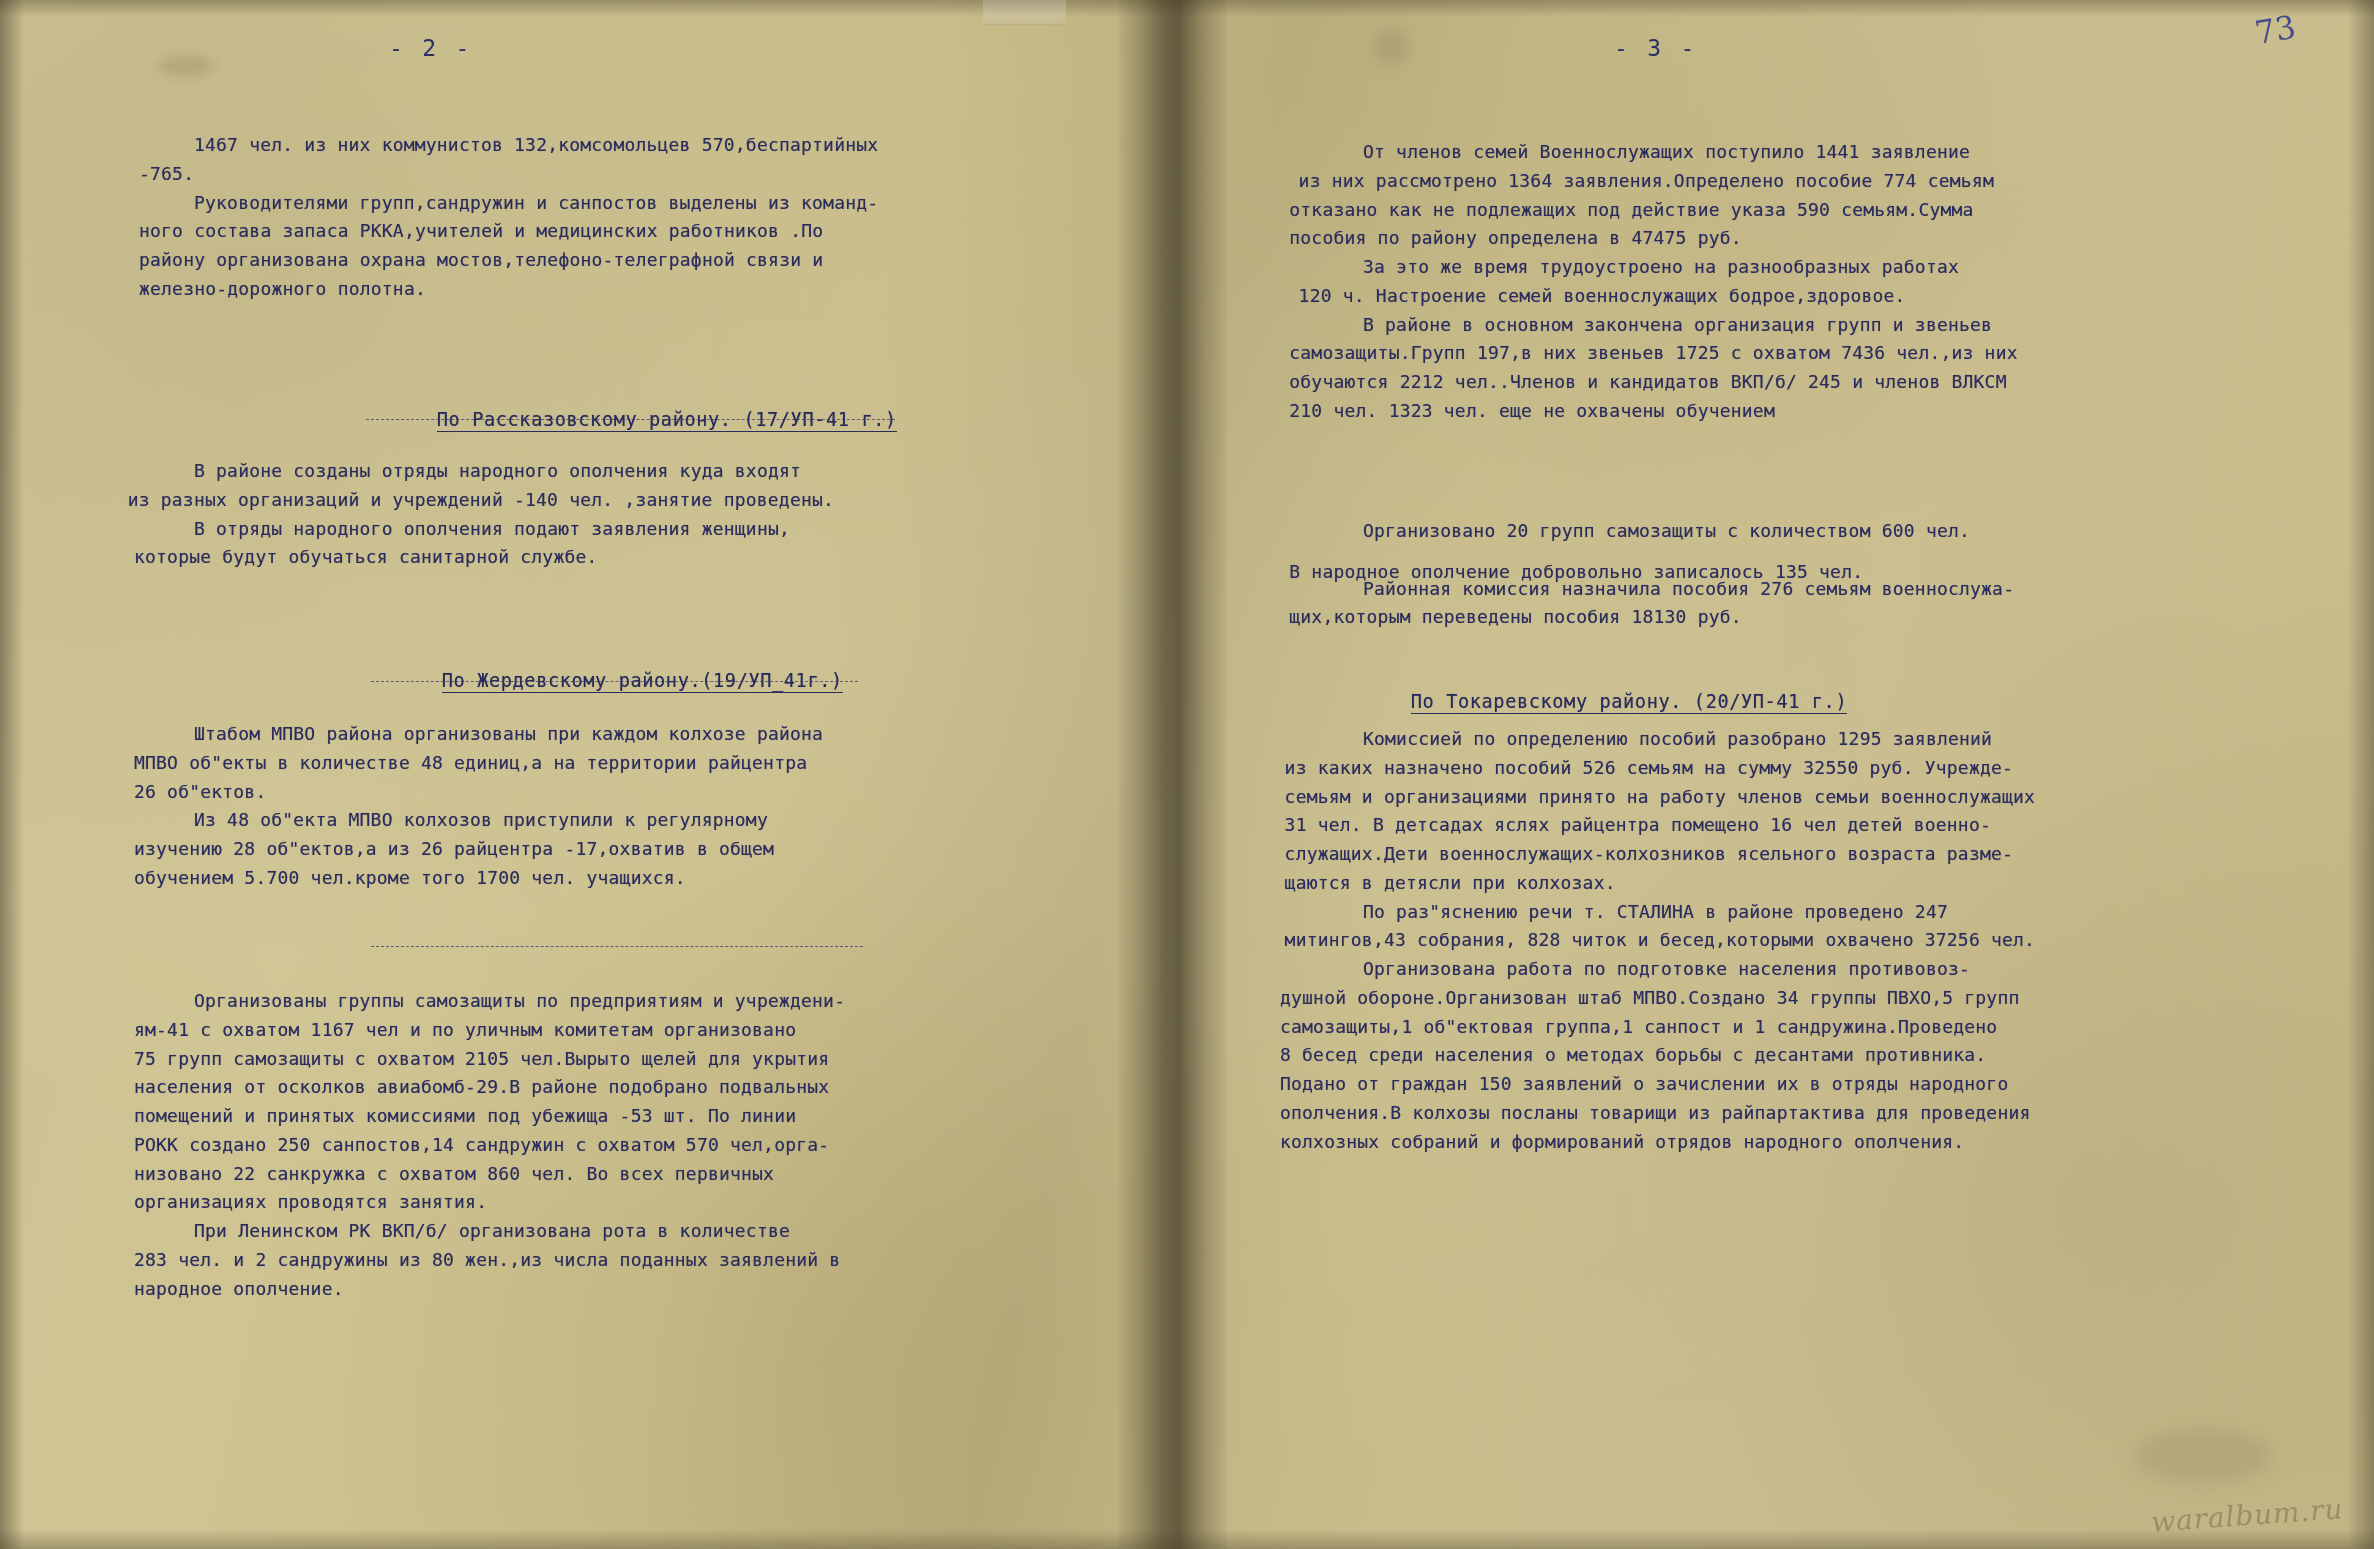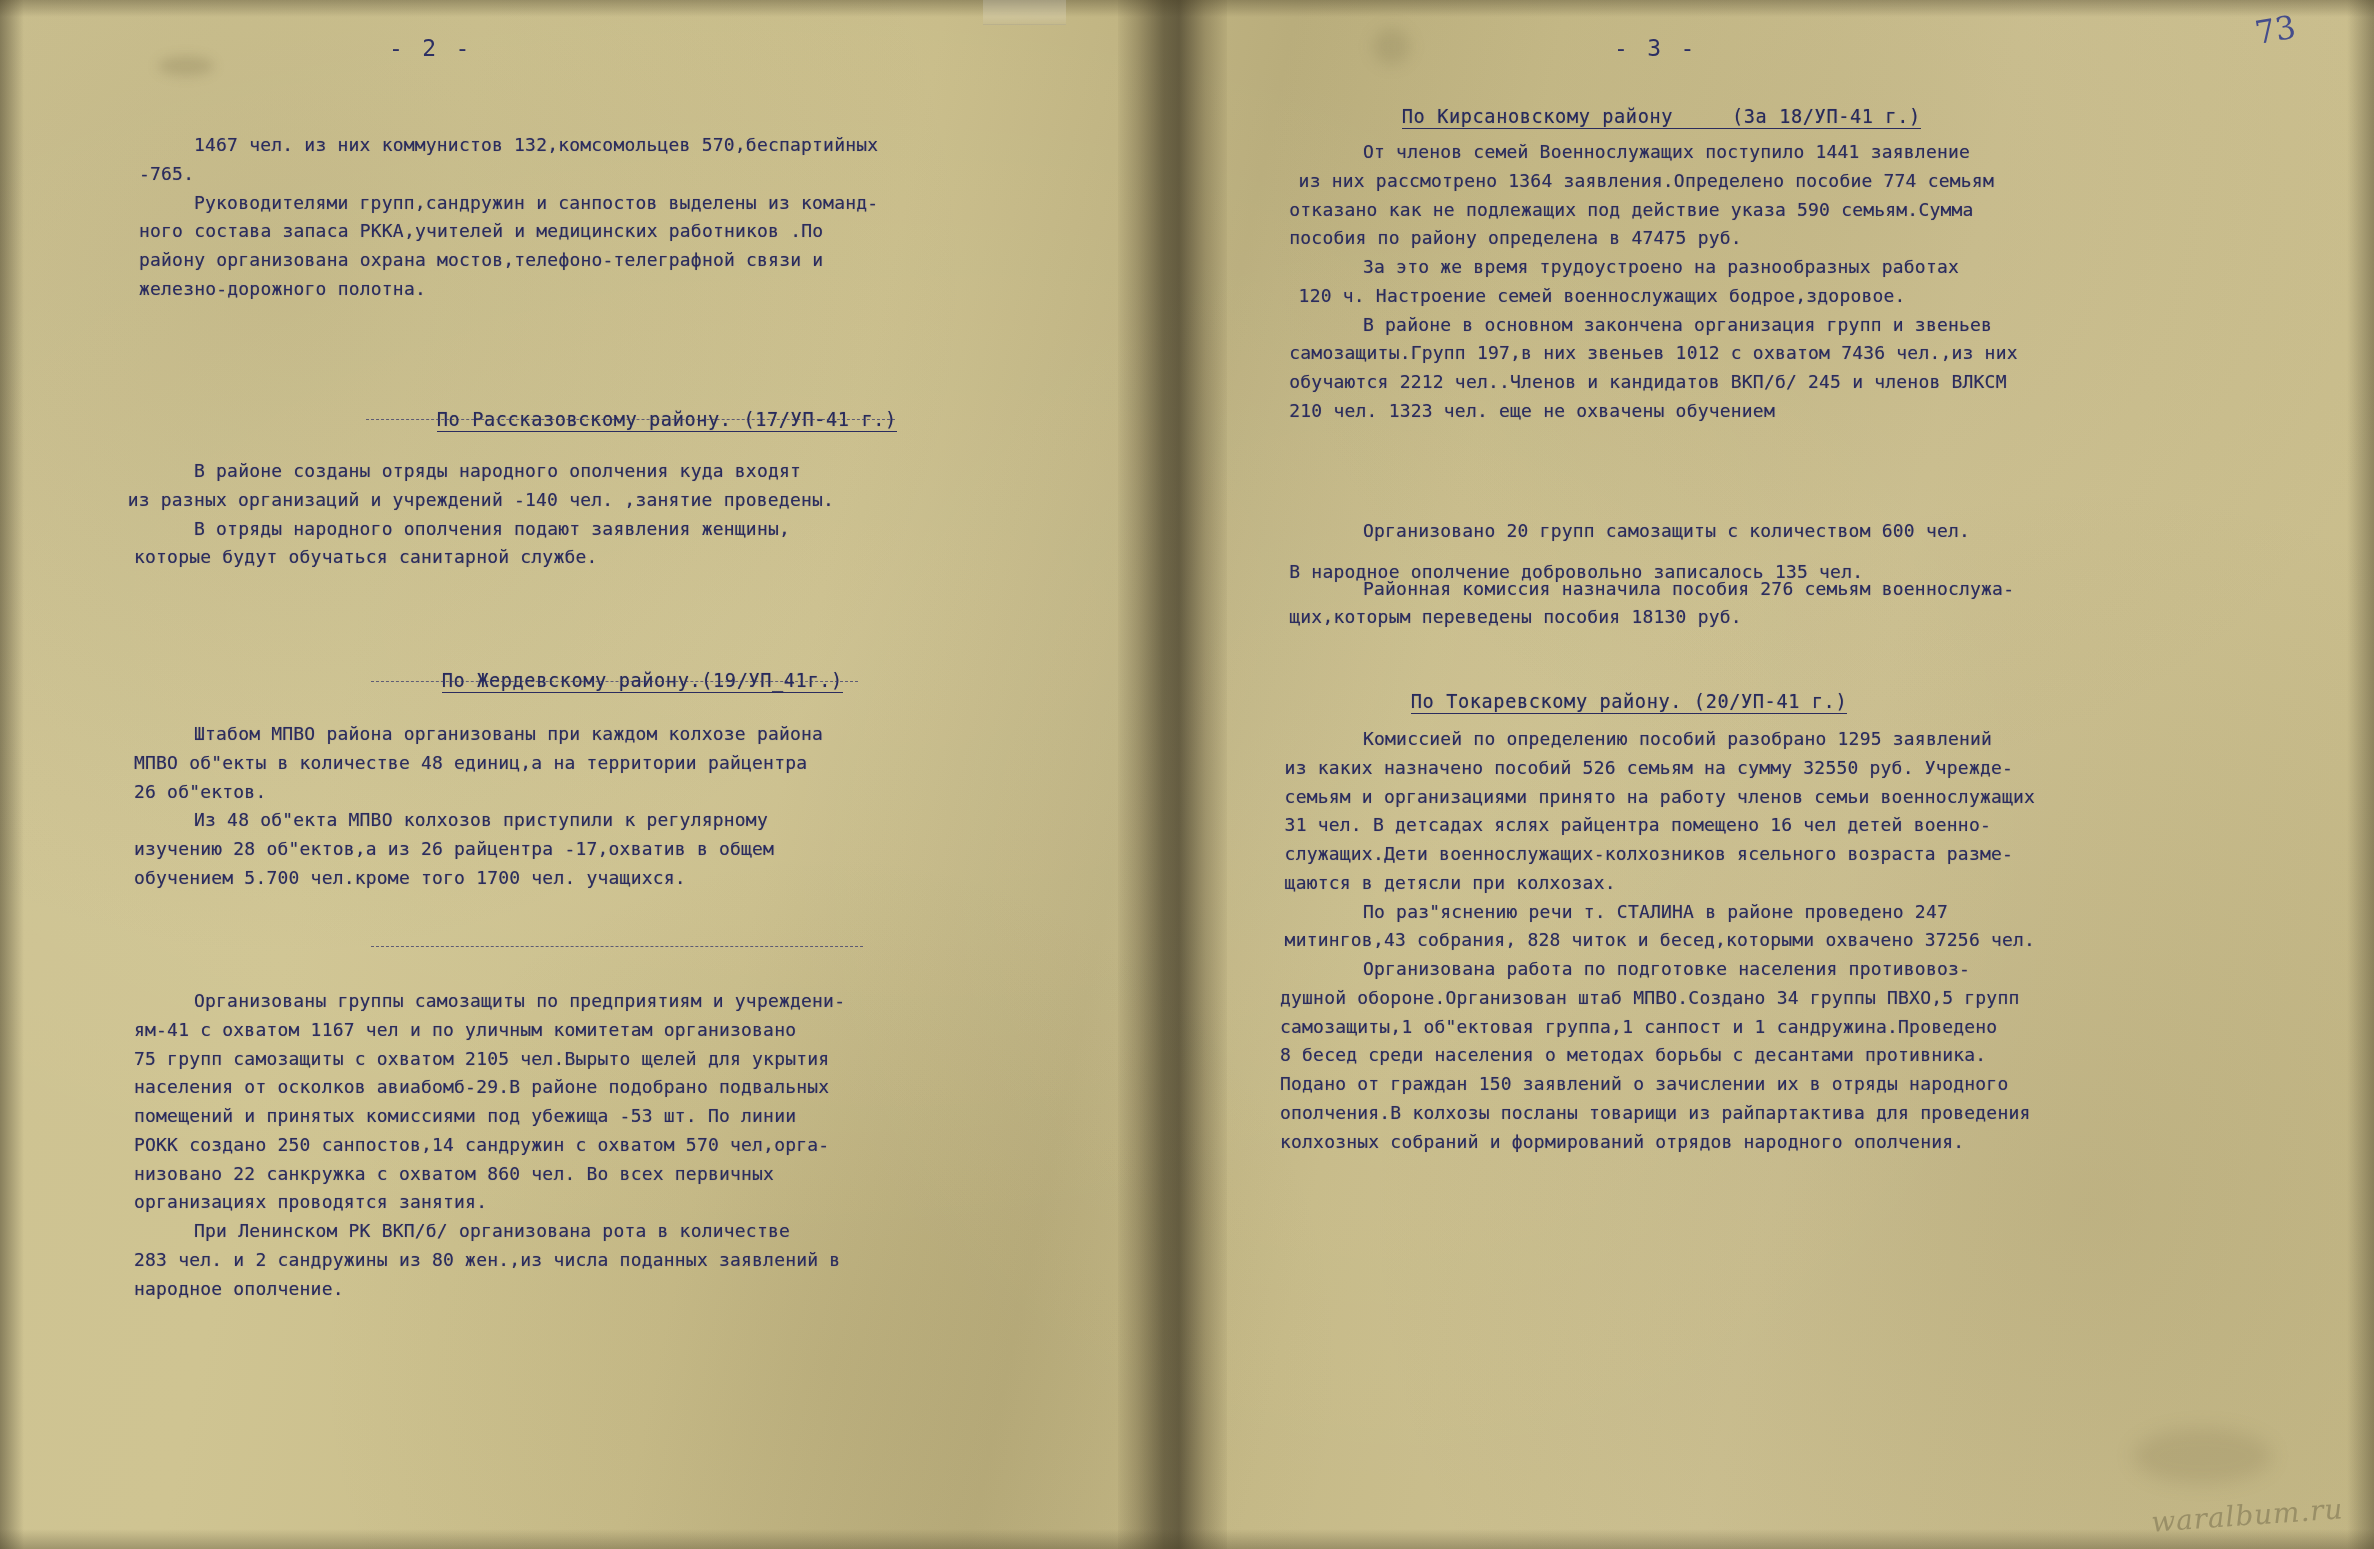--- a/index.html
+++ b/index.html
@@ -234,33 +234,30 @@
     </div>
 
   </div>
 
   <div class="page page-right">
 
     <div class="page-number pg-right-num">- 3 -</div>
 
     <div class="folio">73</div>
 
-    <div class="heading" style="left:51px; top:85px;">
-      <span class="ul">По Кирсановскому району     (За 18/УП-41 г.)</span>
-    </div>
 
     <div class="body-text" style="left:0px; top:137px; width:1039px;">
       <div class="lt" style="left:83px; top:0px;">От членов семей Военнослужащих поступило 1441 заявление</div>
       <div class="lt" style="left:18.6px; top:29px;">из них рассмотрено 1364 заявления.Определено пособие 774 семьям</div>
       <div class="lt" style="left:9.3px; top:58px;">отказано как не подлежащих под действие указа 590 семьям.Сумма</div>
       <div class="lt" style="left:9.3px; top:86px;">пособия по району определена в 47475 руб.</div>
       <div class="lt" style="left:83px; top:115px;">За это же время трудоустроено на разнообразных работах</div>
       <div class="lt" style="left:18.6px; top:144px;">120 ч. Настроение семей военнослужащих бодрое,здоровое.</div>
       <div class="lt" style="left:83px; top:173px;">В районе в основном закончена организация групп и звеньев</div>
-      <div class="lt" style="left:9.3px; top:201px;">самозащиты.Групп 197,в них звеньев 1012 с охватом 7436 чел.,из них</div>
+      <div class="lt" style="left:9.3px; top:201px;">самозащиты.Групп 197,в них звеньев 1725 с охватом 7436 чел.,из них</div>
       <div class="lt" style="left:9.3px; top:230px;">обучаются 2212 чел..Членов и кандидатов ВКП/б/ 245 и членов ВЛКСМ</div>
       <div class="lt" style="left:9.3px; top:259px;">210 чел. 1323 чел. еще не охвачены обучением</div>
     </div>
 
 
     <div class="body-text" style="left:0px; top:516px; width:1039px;">
       <div class="lt" style="left:83px; top:0px;">Организовано 20 групп самозащиты с количеством 600 чел.</div>
       <div class="lt" style="left:9.3px; top:29px;margin-top:12px;">В народное ополчение добровольно записалось 135 чел.</div>
       <div class="lt" style="left:83px; top:58px;">Районная комиссия назначила пособия 276 семьям военнослужа-</div>
       <div class="lt" style="left:9.3px; top:86px;">щих,которым переведены пособия 18130 руб.</div>

